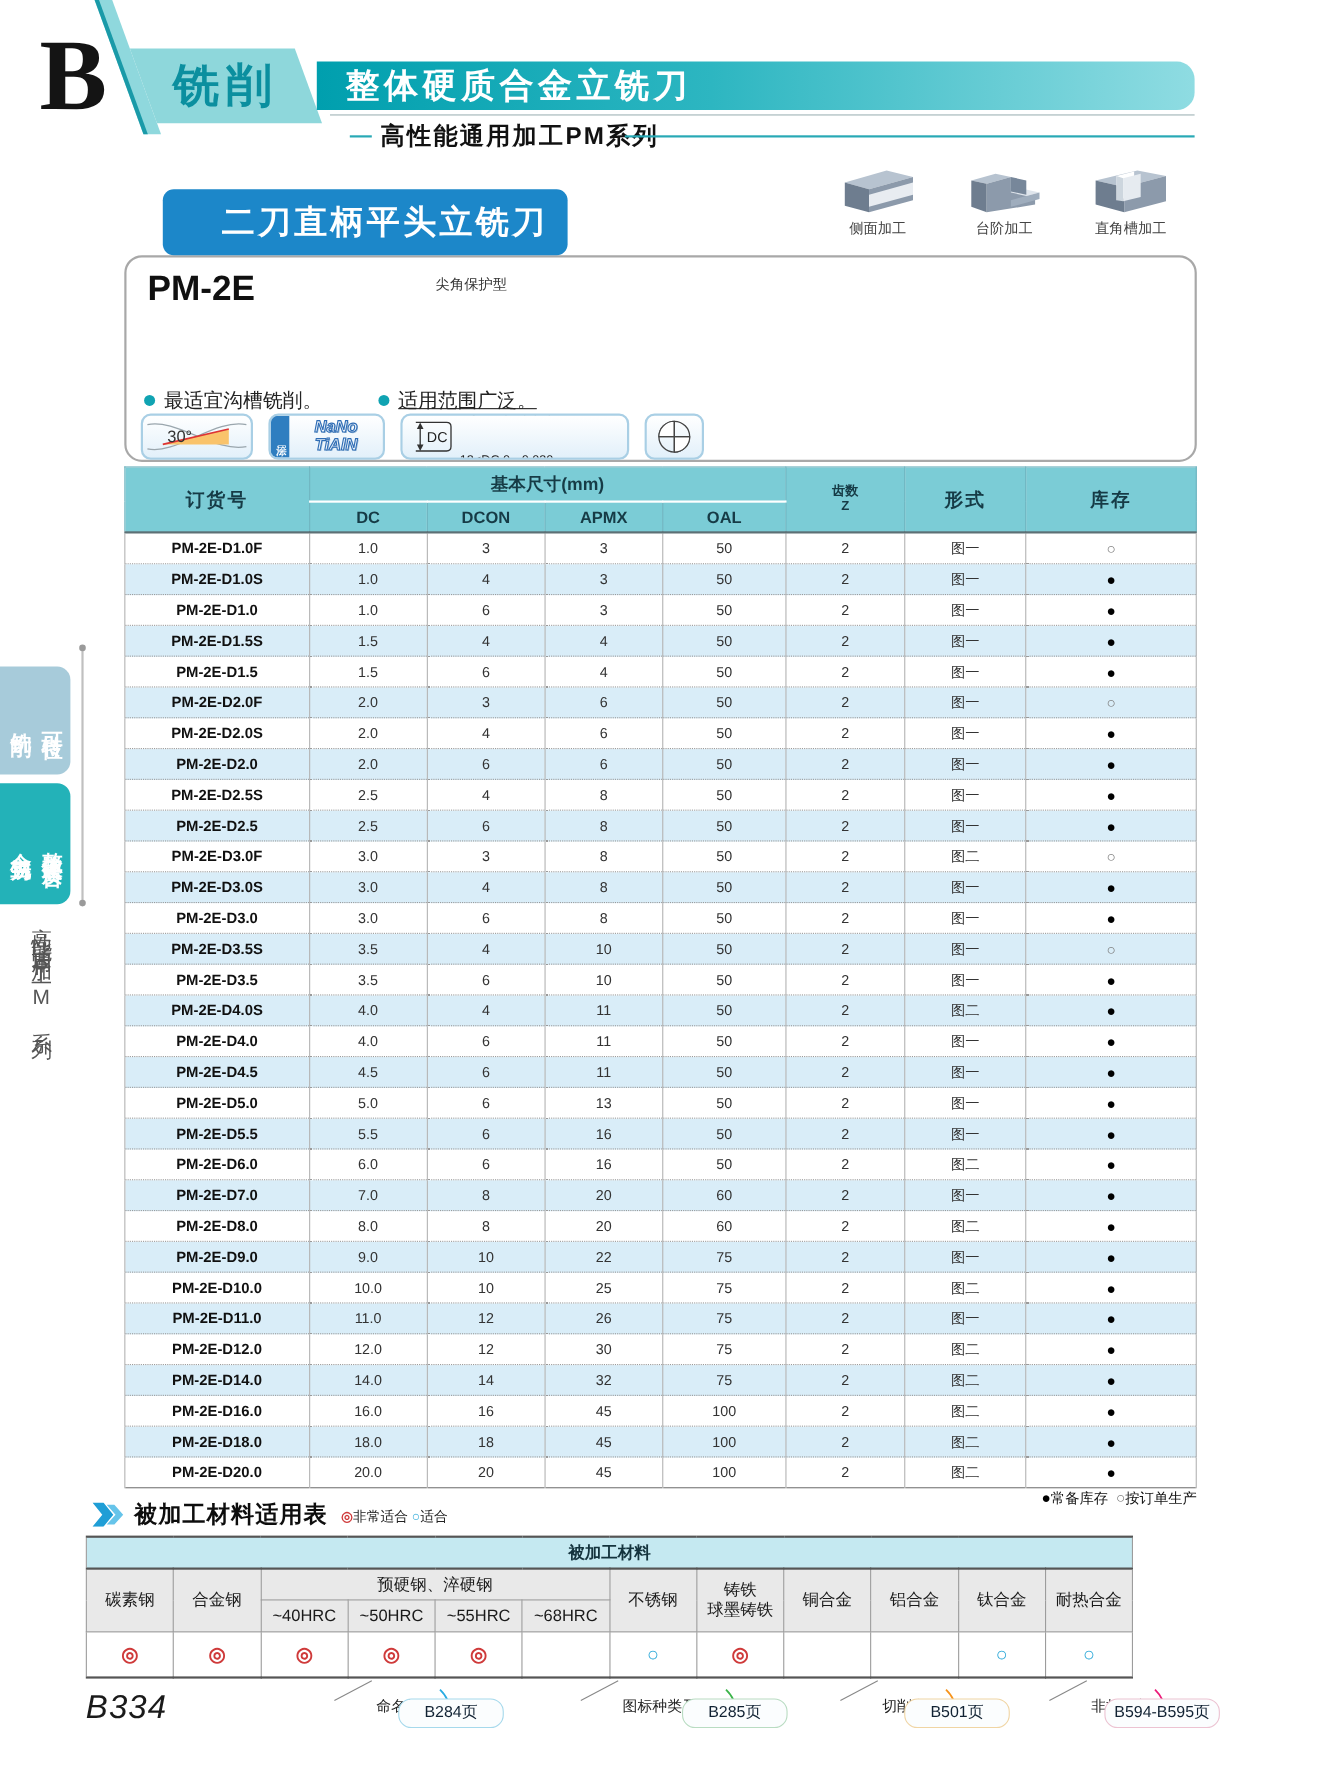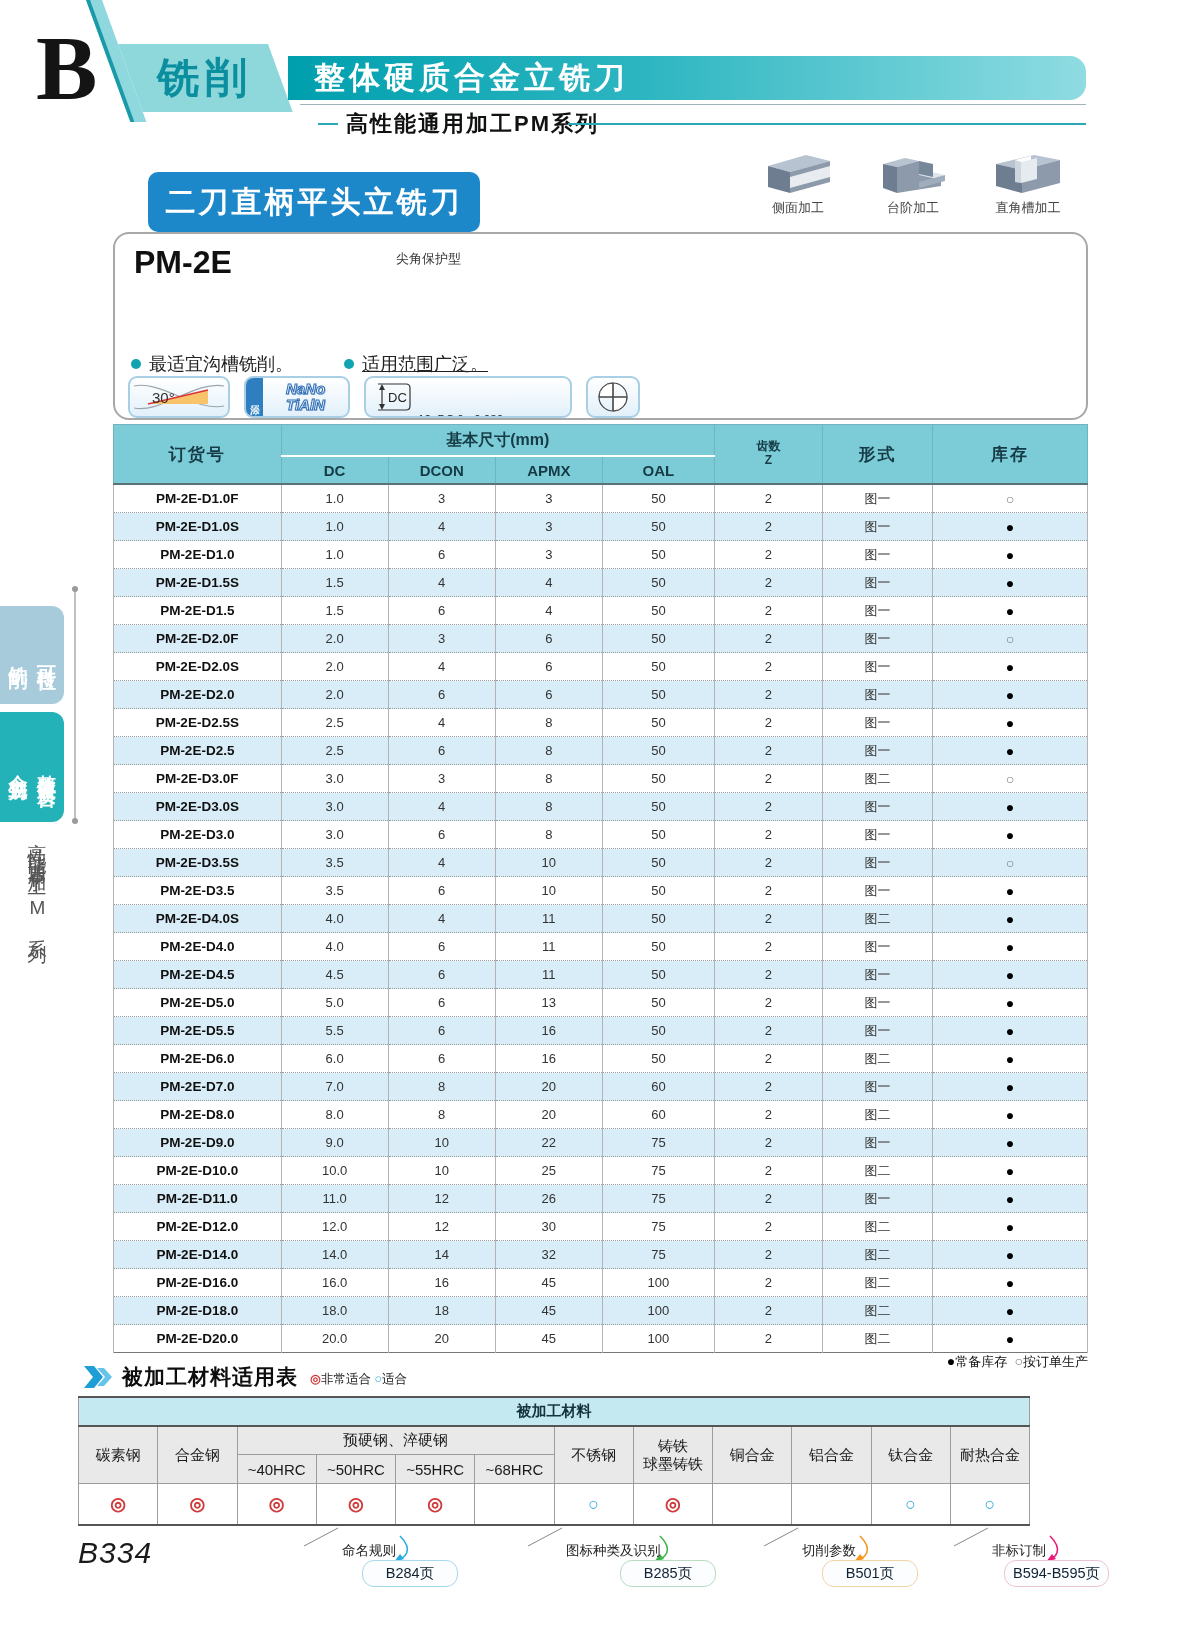--- a/index.html
+++ b/index.html
@@ -21,21 +21,21 @@
   .title-bar::before{content:"";position:absolute;left:-9px;top:0;width:28px;height:44px;
              background:#009fae;transform:skewX(20deg);z-index:-1;}
   .bar-underline{left:300px;top:104px;width:786px;height:1px;background:#9fb3b6;}
   .sub-dash-left{left:318px;top:123px;width:20px;height:2px;background:#28a9b5;}
   .subtitle{left:346px;top:109px;font-size:22px;font-weight:bold;color:#111;letter-spacing:2px;}
   .sub-line-right{left:568px;top:123px;width:518px;height:2px;background:#28a9b5;}
 
   
   .section-box{left:148px;top:172px;width:332px;height:60px;background:#1c87c9;border-radius:10px;
                display:flex;align-items:center;justify-content:center;color:#fff;
-               font-size:30px;font-weight:bold;letter-spacing:3px;z-index:3;}
+               font-size:30px;font-weight:bold;letter-spacing:3px;z-index:3;padding-left:36px;}
 
   
   .mach-row{left:748px;top:150px;width:330px;display:flex;justify-content:space-between;}
   .mach-item{width:100px;text-align:center;}
   .mach-item svg{display:block;margin:0 auto;}
   .mach-cap{font-size:13px;color:#444;margin-top:3px;}
 
   
   .panel{left:113px;top:232px;width:975px;height:188px;border:2px solid #a8a8a8;border-radius:16px;
          background:#fff;box-sizing:border-box;z-index:1;}
@@ -93,21 +93,21 @@
   .mat-band{background:#c5e9f1;font-size:15px;font-weight:bold;color:#14333d;height:25px;border-bottom:2px solid #555 !important;}
   table.mat th{background:#e9e9e9;font-weight:normal;font-size:15px;color:#1a1a1a;}
   th.mat-head{height:52px;white-space:pre-line;line-height:1.2;}
   th.mat-group{height:25px;}
   th.mat-sub{height:26px;font-size:14px;}
   table.mat td.val{height:38px;font-size:18px;background:#fff;border-top:1.5px solid #555;}
 
   
   .link-group{position:absolute;width:200px;height:66px;}
   .link-label{position:absolute;left:46px;top:18px;font-size:13.5px;color:#222;white-space:nowrap;}
-  .link-box{position:absolute;left:66px;top:36px;min-width:78px;height:25px;line-height:25px;border-radius:12px;
+  .link-box{position:absolute;left:66px;top:20px;min-width:78px;height:25px;line-height:25px;border-radius:12px;
             text-align:center;font-size:14.5px;color:#123;padding:0 8px;background:#fbfdfe;border:1.5px solid #ccc;}
   .link-svg{position:absolute;left:0;top:0;}
   .page-num{left:78px;top:1536px;font-size:30px;font-style:italic;color:#1a1a1a;letter-spacing:1px;}
 
   
   .side-tab{left:0;border-radius:0 12px 12px 0;display:flex;align-items:center;justify-content:center;}
   .side-tab span{writing-mode:vertical-rl;text-orientation:upright;white-space:pre-line;
                  color:#fff;font-weight:bold;font-size:19px;letter-spacing:3px;line-height:1.5;}
   .tab1{top:606px;width:64px;height:98px;background:#a7cbda;}
   .tab2{top:712px;width:64px;height:110px;background:#23b2b8;}

